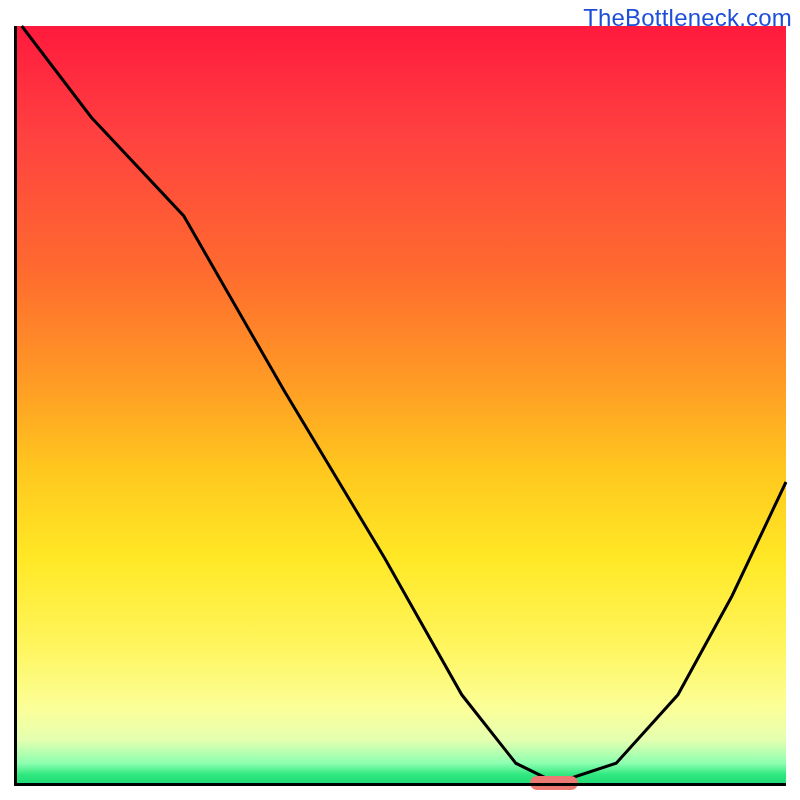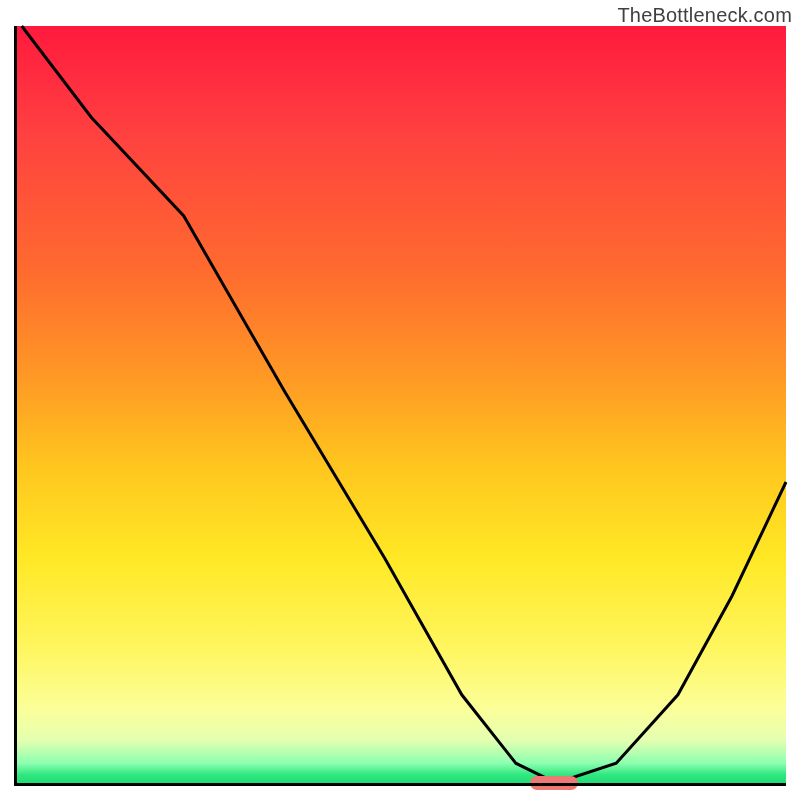--- a/index.html
+++ b/index.html
@@ -12,22 +12,22 @@
   }
   .wrap {
     position: relative;
     width: 800px;
     height: 800px;
   }
   .watermark {
     position: absolute;
     top: 4px;
     right: 8px;
-    color: #404040;
-    font-size: 20px;
+    color: #1d4ed8;
+    font-size: 24px;
     font-weight: 500;
     letter-spacing: 0.2px;
     z-index: 10;
   }
   .plot-area {
     position: absolute;
     left: 14px;
     top: 26px;
     width: 772px;
     height: 760px;

